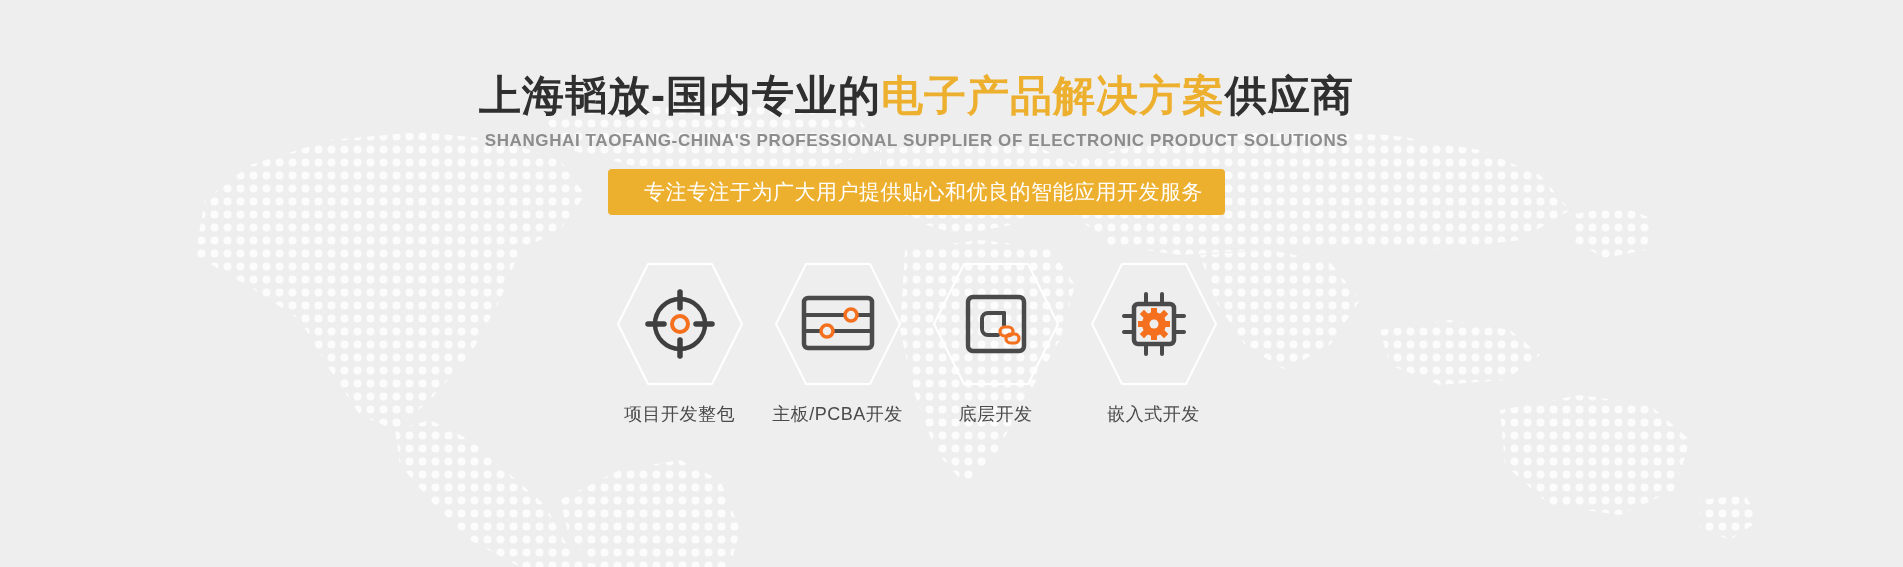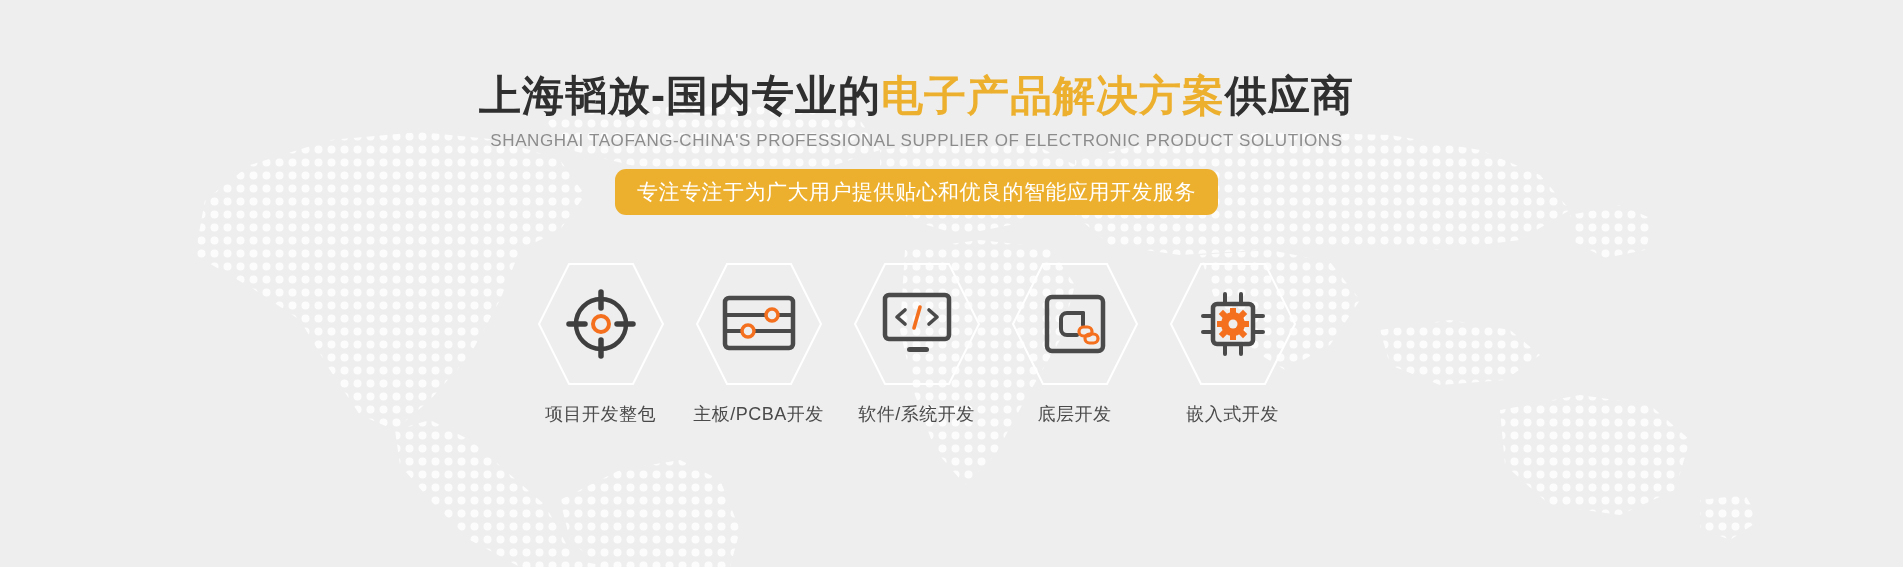--- a/index.html
+++ b/index.html
@@ -54,34 +54,35 @@
   }
   .headline .hl-dark { color: #2f2f2f; }
   .headline .hl-accent { color: #edb02e; }
 
   .subhead {
     margin-top: 10px;
     font-size: 17px;
     letter-spacing: 0.6px;
     color: #8c8c8c;
     white-space: nowrap;
+    font-weight: bold;
   }
 
   .tagline-row {
     margin-top: 18px;
     text-align: center;
   }
   .tagline {
     display: inline-block;
     background: #edb02e;
     color: #ffffff;
     font-size: 21px;
     line-height: 1;
-    padding: 12px 22px 13px 22px;
-    border-radius: 11px;
+    padding: 12px 22px 13px 36px;
+    border-radius: 4px;
     white-space: nowrap;
     letter-spacing: 0.5px;
   }
 
   
   .features {
     position: absolute;
     left: 50%;
     transform: translateX(-50%);
     top: 262px;
@@ -215,37 +216,20 @@
             <line x1="5" y1="21" x2="69" y2="21" stroke="#4a4a4a" stroke-width="4"></line>
             <line x1="5" y1="37" x2="69" y2="37" stroke="#4a4a4a" stroke-width="4"></line>
             <circle cx="50" cy="21" r="6" fill="#eeeeee" stroke="#f4701f" stroke-width="3.5"></circle>
             <circle cx="26" cy="37" r="6" fill="#eeeeee" stroke="#f4701f" stroke-width="3.5"></circle>
           </svg>
         </div>
       </div>
       <div class="feature-label">主板/PCBA开发</div>
     </div>
 
-    <div class="feature">
-      <div class="hex">
-        <svg class="hex-outline" viewBox="0 0 128 124" xmlns="http://www.w3.org/2000/svg" aria-hidden="true">
-          <polygon points="32,2 96,2 126,62 96,122 32,122 2,62" fill="none" stroke="#ffffff" stroke-width="2"></polygon>
-        </svg>
-        <div class="glyph">
-          <svg width="72" height="66" viewBox="0 0 72 66" xmlns="http://www.w3.org/2000/svg">
-            <rect x="4" y="4" width="64" height="44" rx="4" fill="none" stroke="#4a4a4a" stroke-width="4.5"></rect>
-            <rect x="26" y="56" width="22" height="5" rx="2.5" fill="#4a4a4a"></rect>
-            <polyline points="24,19 16,26 24,33" fill="none" stroke="#4a4a4a" stroke-width="3.6" stroke-linecap="round" stroke-linejoin="round"></polyline>
-            <polyline points="48,19 56,26 48,33" fill="none" stroke="#4a4a4a" stroke-width="3.6" stroke-linecap="round" stroke-linejoin="round"></polyline>
-            <line x1="39" y1="16" x2="33" y2="37" stroke="#f4701f" stroke-width="3.6" stroke-linecap="round"></line>
-          </svg>
-        </div>
-      </div>
-      <div class="feature-label">软件/系统开发</div>
-    </div>
 
 
     <div class="feature">
       <div class="hex">
         <svg class="hex-outline" viewBox="0 0 128 124" xmlns="http://www.w3.org/2000/svg" aria-hidden="true">
           <polygon points="32,2 96,2 126,62 96,122 32,122 2,62" fill="none" stroke="#ffffff" stroke-width="2"></polygon>
         </svg>
         <div class="glyph">
           <svg width="64" height="62" viewBox="0 0 64 62" xmlns="http://www.w3.org/2000/svg">
             <rect x="4" y="4" width="56" height="54" rx="5" fill="none" stroke="#4a4a4a" stroke-width="4.5"></rect>

